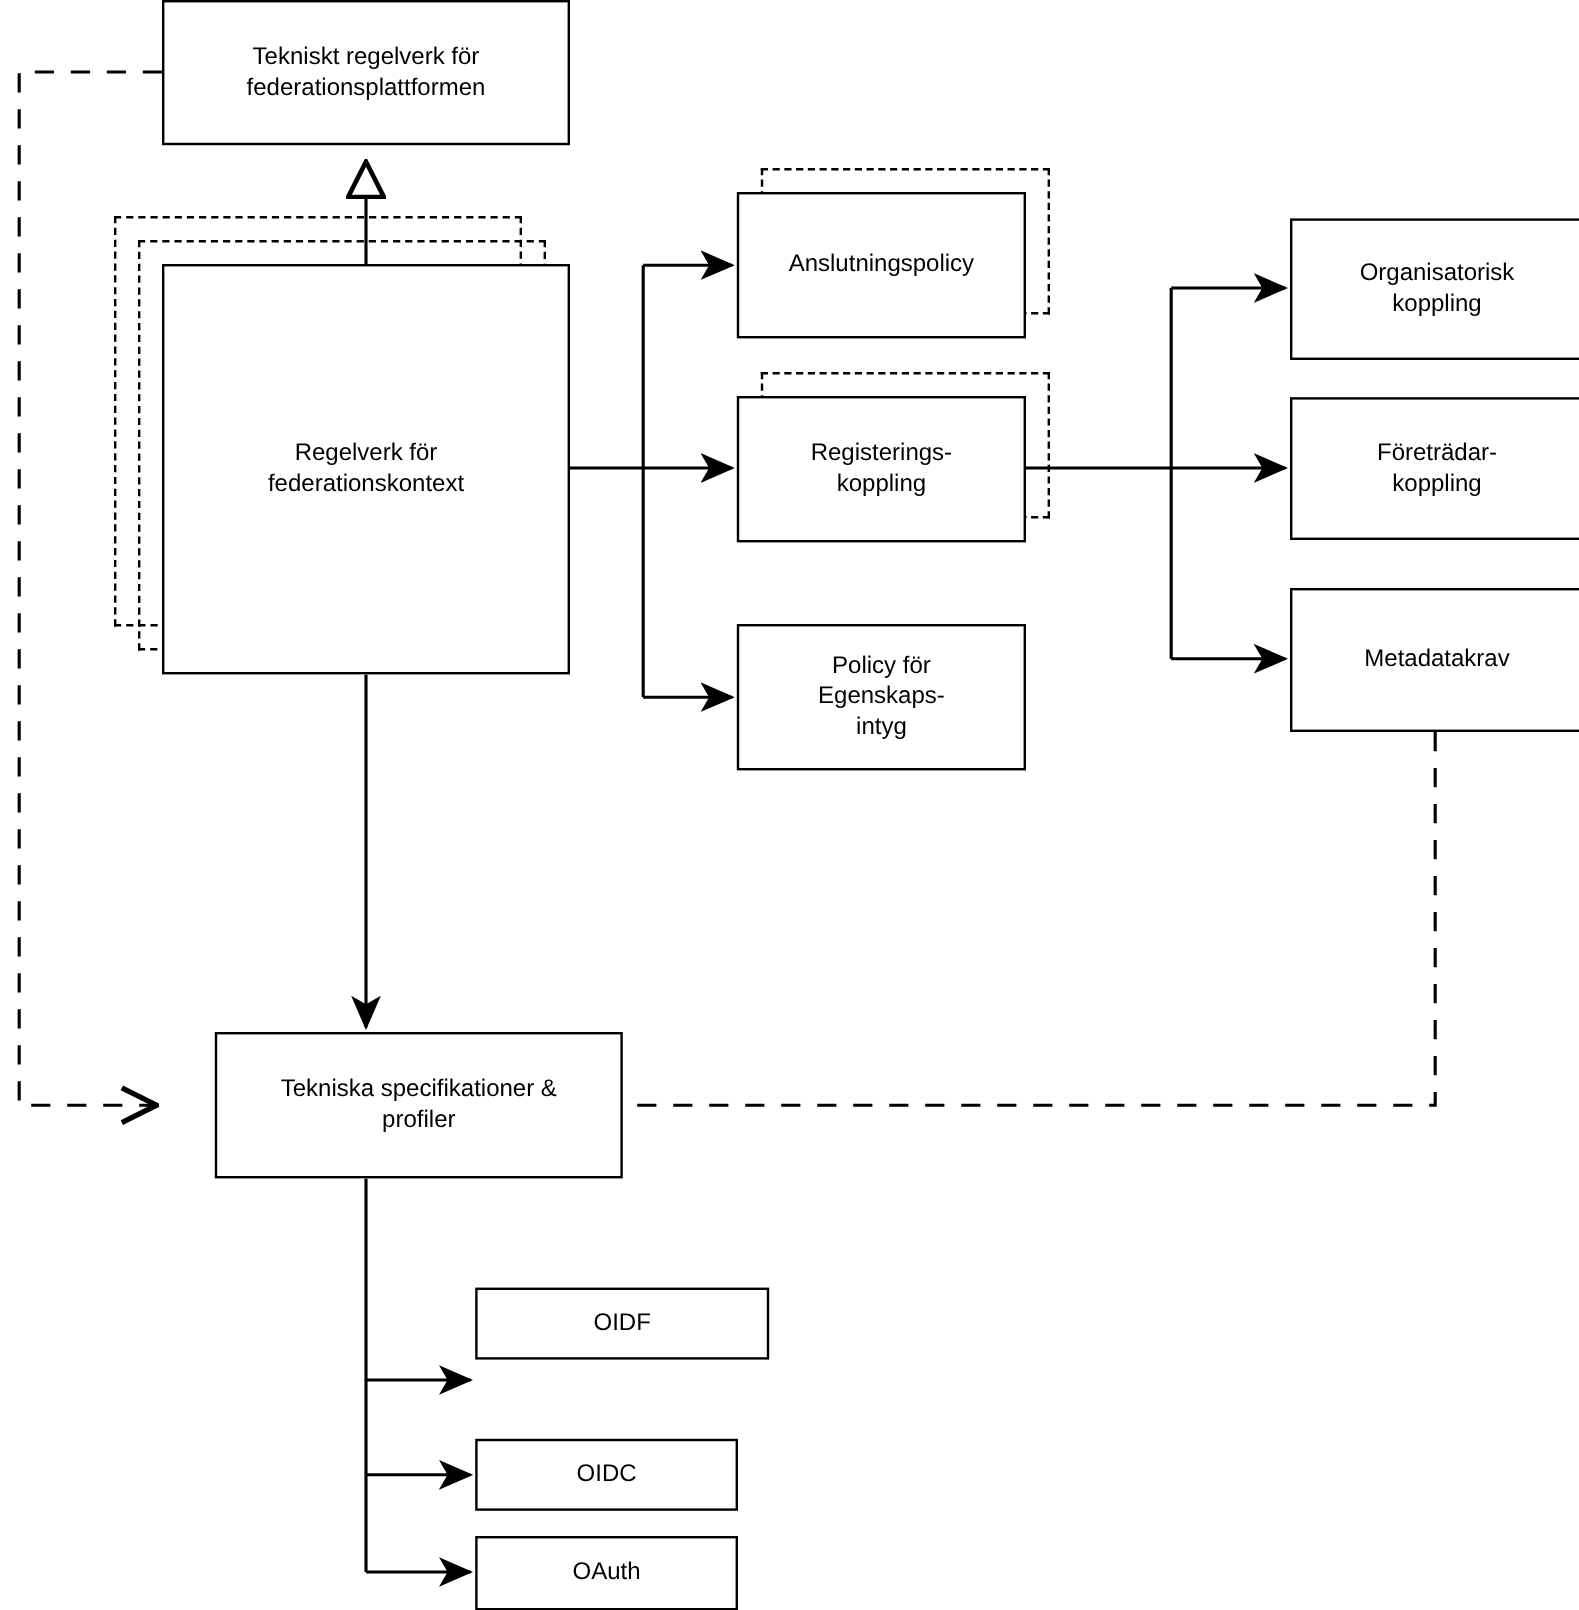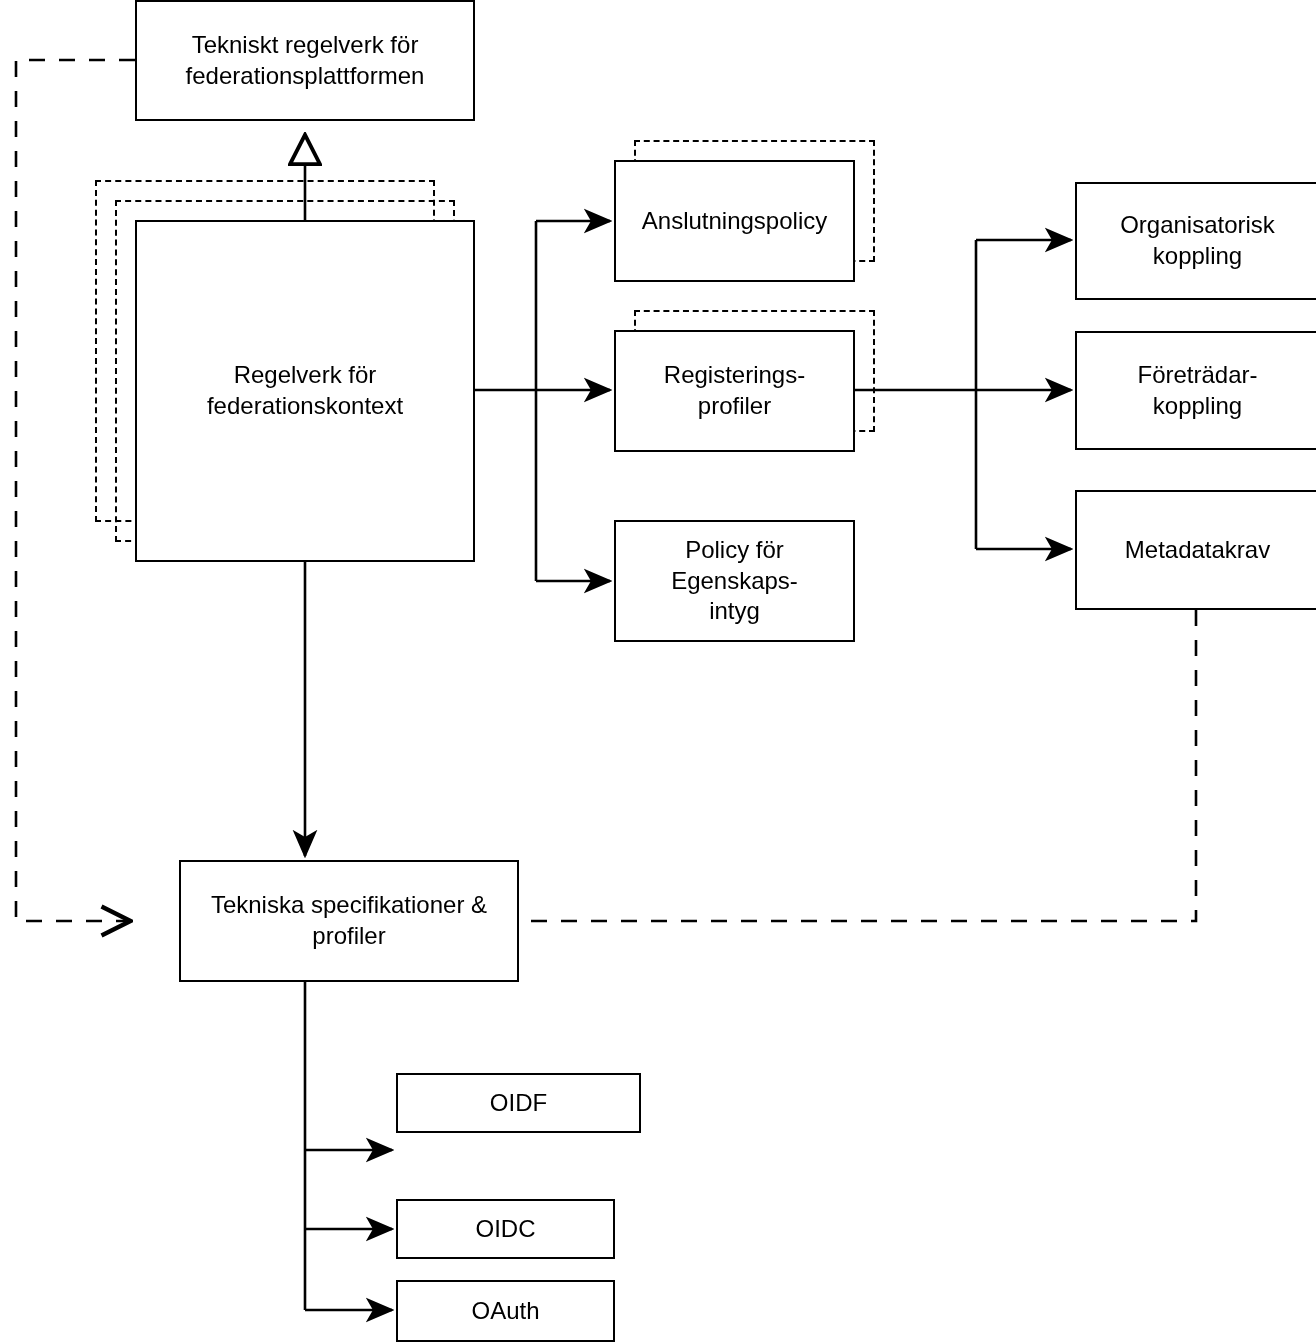--- a/index.html
+++ b/index.html
@@ -26,21 +26,21 @@
   }
   .node {
     position: absolute;
     box-sizing: border-box;
     border: 2px solid #000000;
     background: #ffffff;
     display: flex;
     align-items: center;
     justify-content: center;
     text-align: center;
-    font-size: 24px;
+    font-size: 20px;
     line-height: 1.28;
     color: #000000;
     white-space: pre-line;
     z-index: 3;
   }
   .stack-shadow {
     position: absolute;
     box-sizing: border-box;
     border: 2px dashed #000000;
     background: transparent;
@@ -102,21 +102,21 @@
 
   <div class="node" style="left:135px; top:0px; width:340px; height:121px;">Tekniskt regelverk för
 federationsplattformen</div>
 
   <div class="node" style="left:614px; top:160px; width:241px; height:122px;">Anslutningspolicy</div>
 
   <div class="node" style="left:135px; top:220px; width:340px; height:342px;">Regelverk för
 federationskontext</div>
 
   <div class="node" style="left:614px; top:330px; width:241px; height:122px;">Registerings-
-profiler</div>
+koppling</div>
 
   <div class="node" style="left:614px; top:520px; width:241px; height:122px;">Policy för
 Egenskaps-
 intyg</div>
 
   <div class="node" style="left:1075px; top:182px; width:245px; height:118px;">Organisatorisk
 koppling</div>
 
   <div class="node" style="left:1075px; top:331px; width:245px; height:119px;">Företrädar-
 koppling</div>

